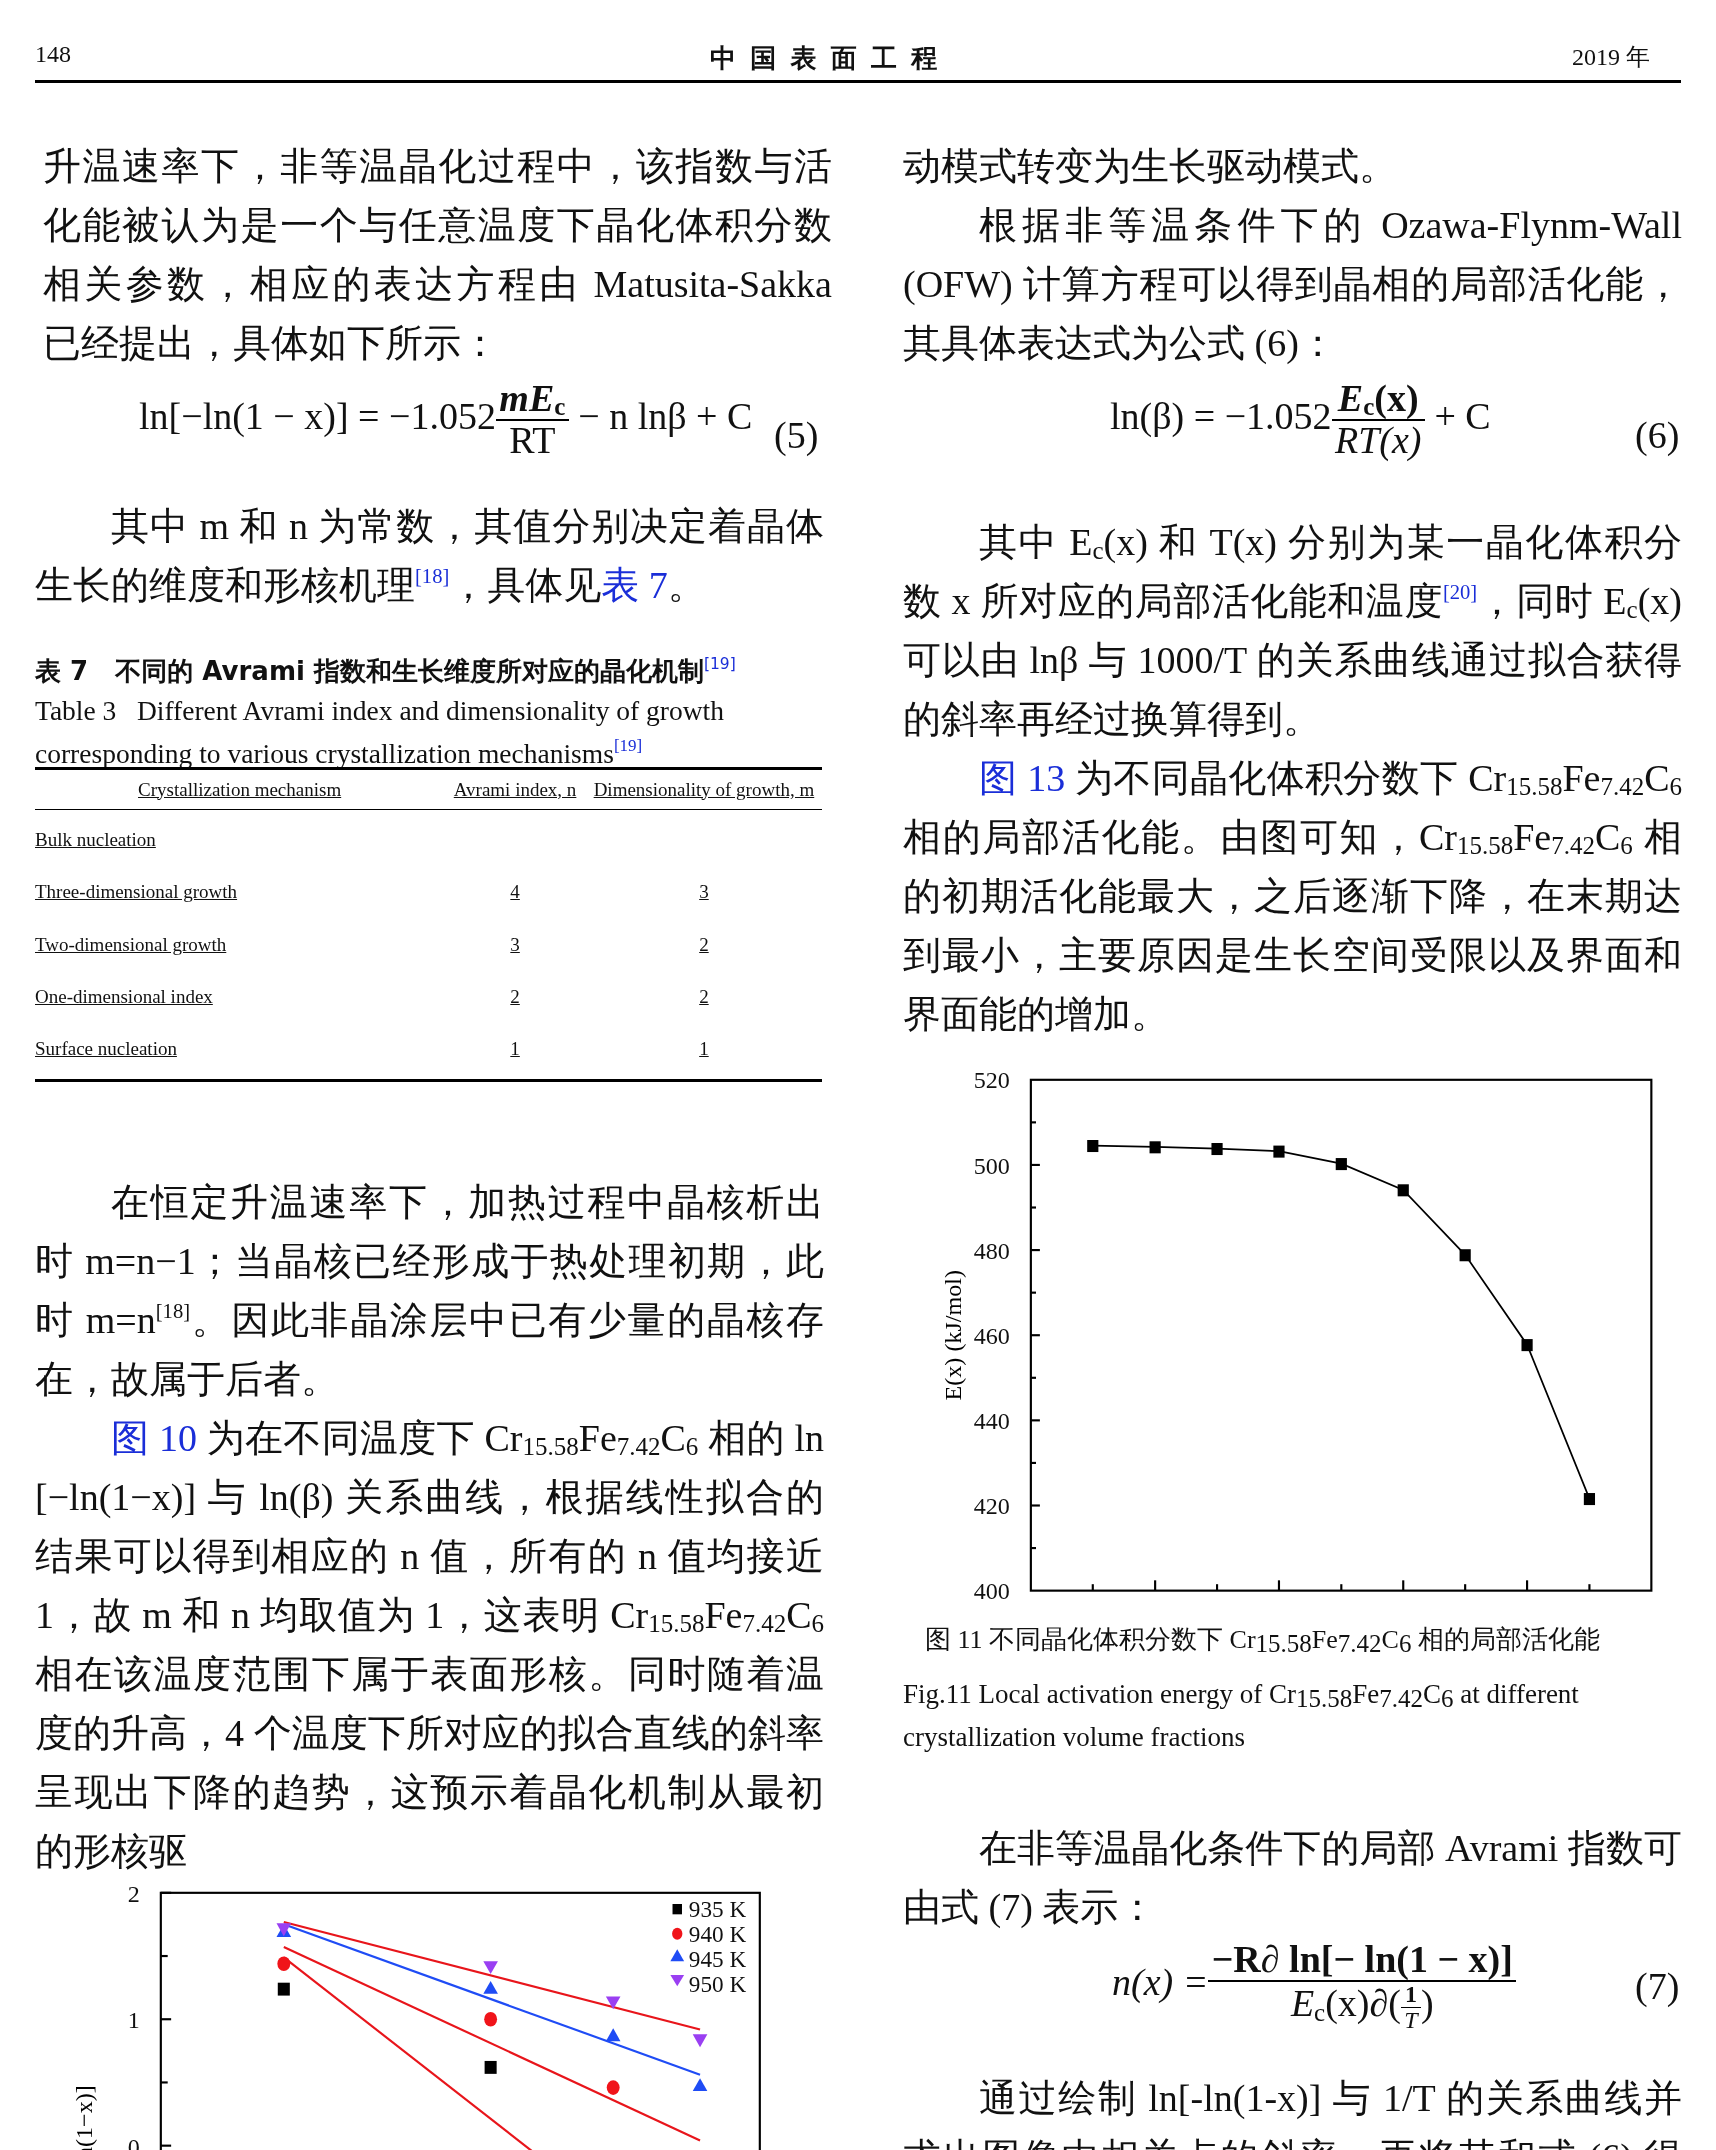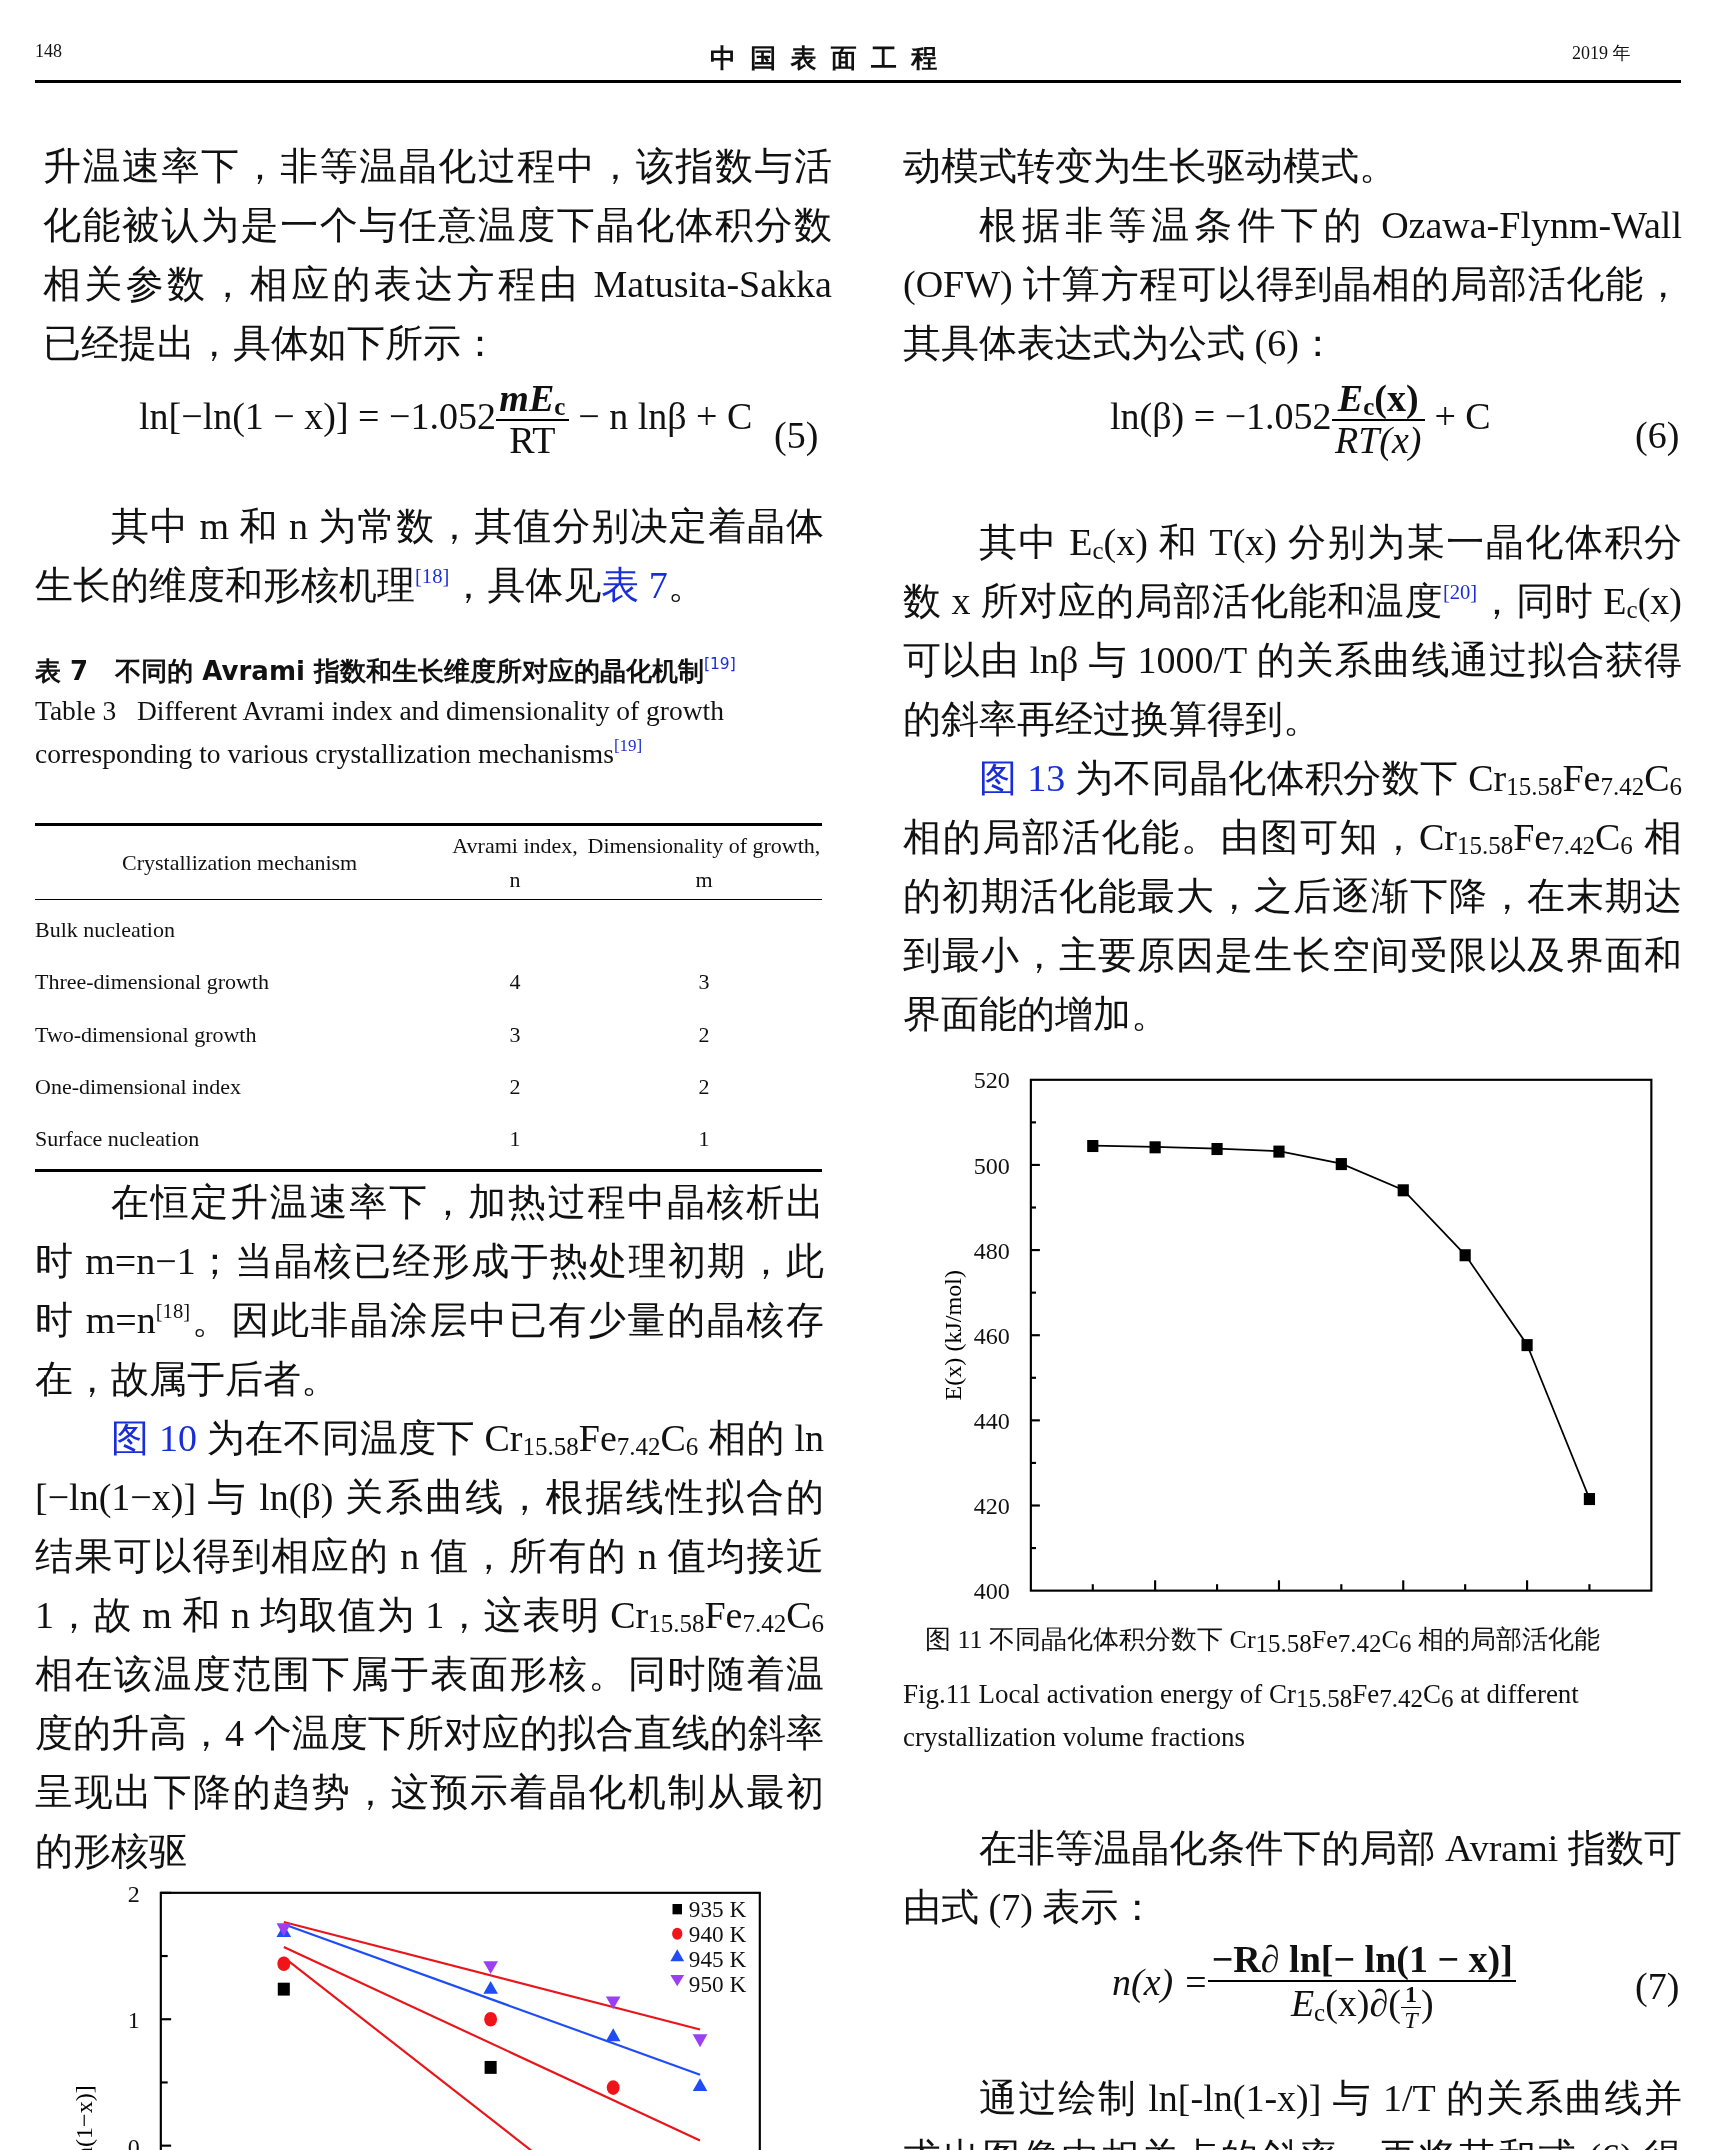--- a/index.html
+++ b/index.html
@@ -1,37 +1,37 @@
 <!DOCTYPE html>
 <html style="font-size:6.9px"><head>
 <meta charset="utf-8">
 <style>
   html, body { margin: 0; padding: 0; background: #ffffff; }
   body { width: 1716px; height: 2611px; position: relative; overflow: hidden;
          font-family: "Liberation Serif", "DejaVu Serif", serif; color: #111; }
   .abs { position: absolute; }
-  .hdr { font-size: 18px; top: 41px; }
+  .hdr { font-size: 24px; top: 41px; }
   .hdr-rule { left: 35px; width: 1646px; top: 80px; height: 3px; background: #000; }
   .col { position: absolute; font-size: 38px; line-height: 59px; text-align: justify; }
   .para p { margin: 0; }
   .indent { text-indent: 76px; }
   .link { color: #1a2ed8; }
   sup.ref { font-size: 20.6px; vertical-align: 14.6px; line-height: 0; }
   sup.ref.blue { color: #1a2ed8; }
   sub { font-size: 25px; vertical-align: -4.3px; line-height: 0; }
   .eq { position: absolute; font-size: 38px; font-family: "Liberation Serif", serif; white-space: nowrap; }
   .eq i { font-style: italic; }
   .frac { display: inline-block; vertical-align: middle; text-align: center; line-height: 1.05; }
   .frac .num { display: block; border-bottom: 2.2px solid #000; padding: 0 3.4px; font-weight: bold; }
   .frac .den { display: block; padding: 0 3.4px; }
   .eqno { position: absolute; font-size: 38px; }
   .tcap-cn { font-size: 26px; font-weight: bold; font-family: "DejaVu Sans", sans-serif; }
   .tcap-en { font-size: 27.5px; line-height: 43px; }
-  table.t7 { position: absolute; left: 35px; top: 823px; width: 787px; border-collapse: collapse;
-             font-size: 22px; line-height: 34px; }
+  table.t7 { position: absolute; left: 35px; top: 767px; width: 787px; border-collapse: collapse;
+             font-size: 19px; line-height: 34px; text-decoration: underline; }
   table.t7 thead tr th { font-weight: normal; border-top: 3.4px solid #000; border-bottom: 1.7px solid #000; padding: 2.6px 0; }
   table.t7 tbody td { padding: 13px 0 5.2px; height: 34px; }
   table.t7 tbody tr:last-child td { border-bottom: 3.4px solid #000; padding-bottom: 13px; }
   table.t7 .c { text-align: center; }
   .figcap-cn { font-size: 26px; }
   .figcap-en { font-size: 27px; line-height: 43px; }
   svg text { font-family: "Liberation Serif", serif; }
 </style>
 </head>
 <body>

